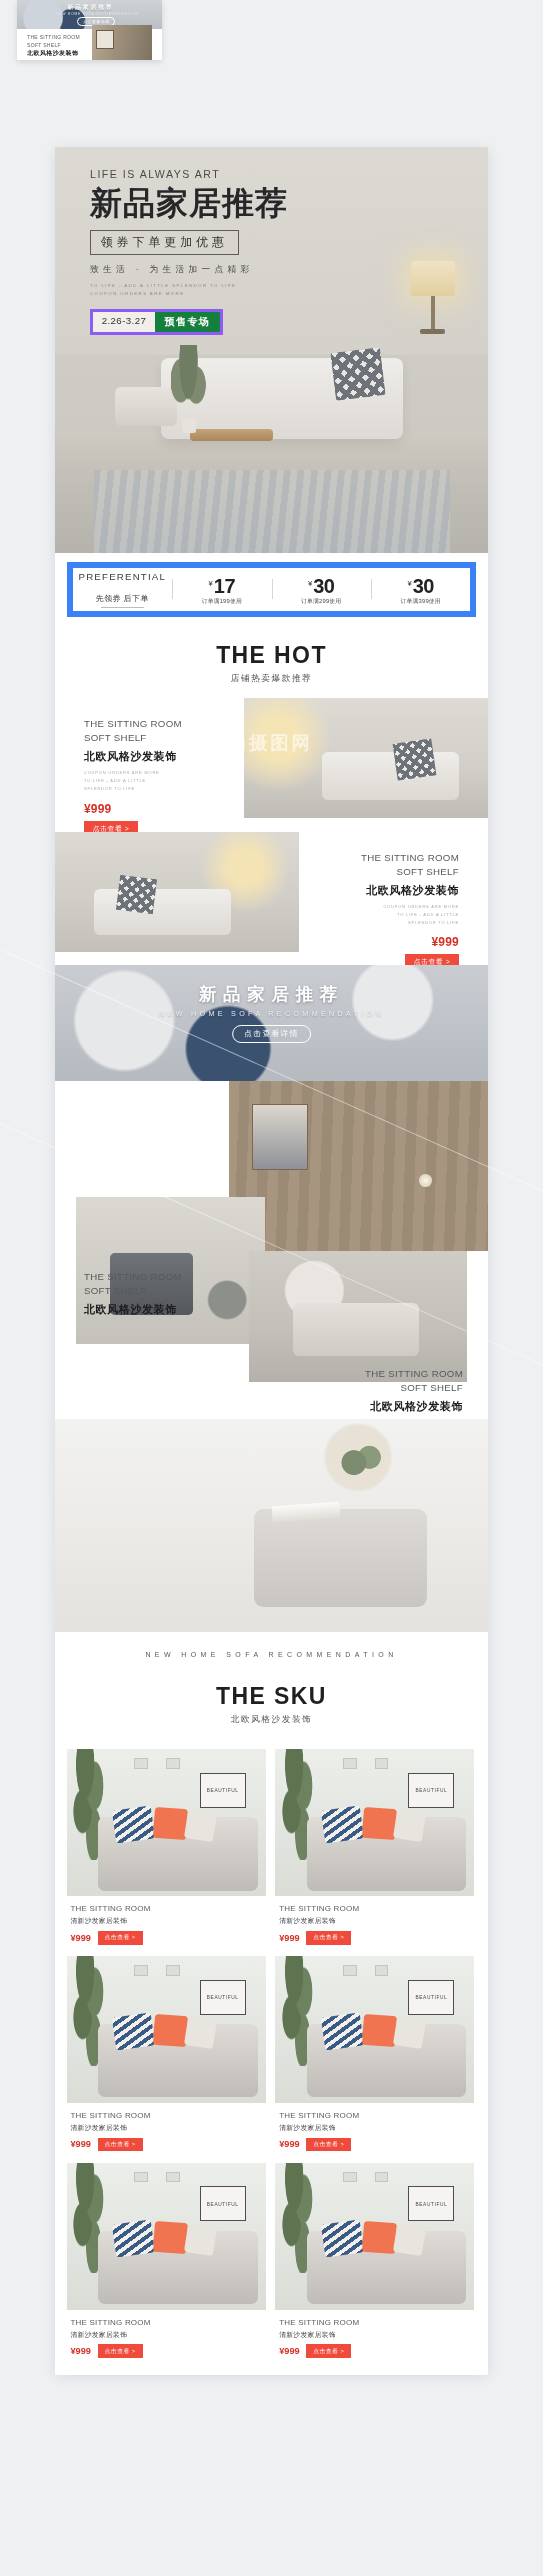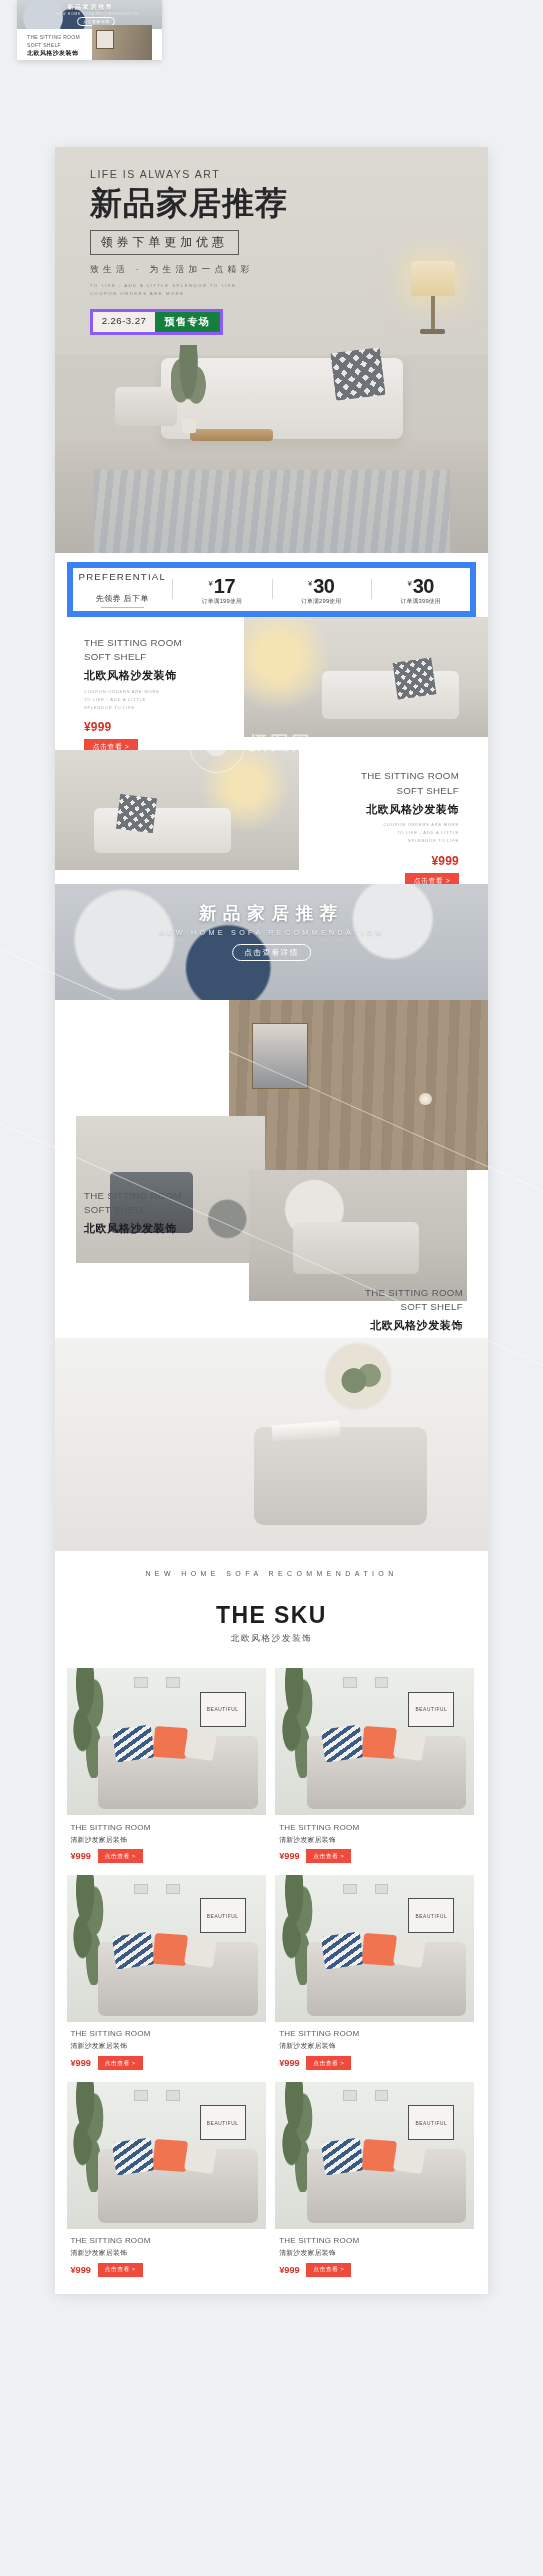--- a/index.html
+++ b/index.html
@@ -409,20 +409,24 @@
       </div>
       <div class="cp-cell">
         <div class="cp-amt">
           <span class="cp-yen">¥</span>
           <span class="cp-num">30</span>
         </div>
         <div class="cp-cond">订单满399使用</div>
       </div>
     </div>
 
+    <div class="sect">
+      <div class="sect-en">THE HOT</div>
+      <div class="sect-cn">店铺热卖爆款推荐</div>
+    </div>
 
     <div class="hot-row">
       <div class="hot-txt">
         <div class="p-en">THE SITTING ROOM</div>
         <div class="p-en">SOFT SHELF</div>
         <div class="p-cn">北欧风格沙发装饰</div>
         <div class="p-tiny">
           <div>COUPON ORDERS ARE MORE</div>
           <div>TO LIFE - ADD A LITTLE</div>
           <div>SPLENDOR TO LIFE</div>

